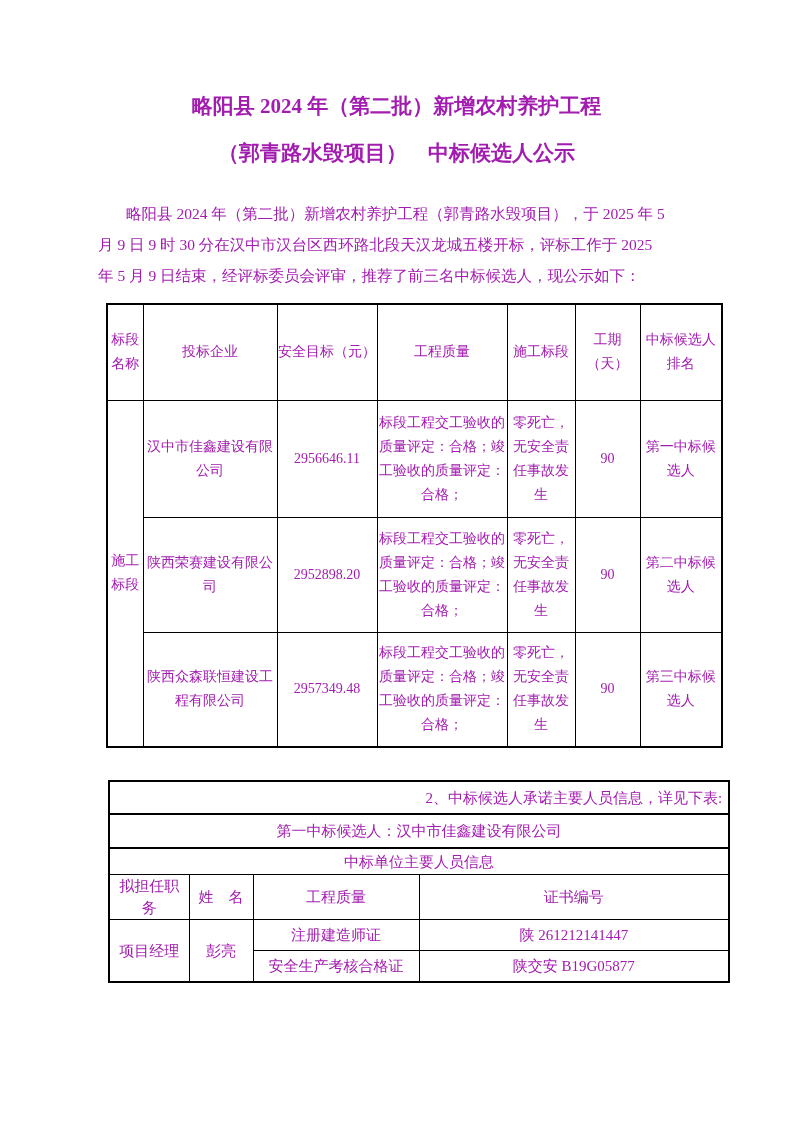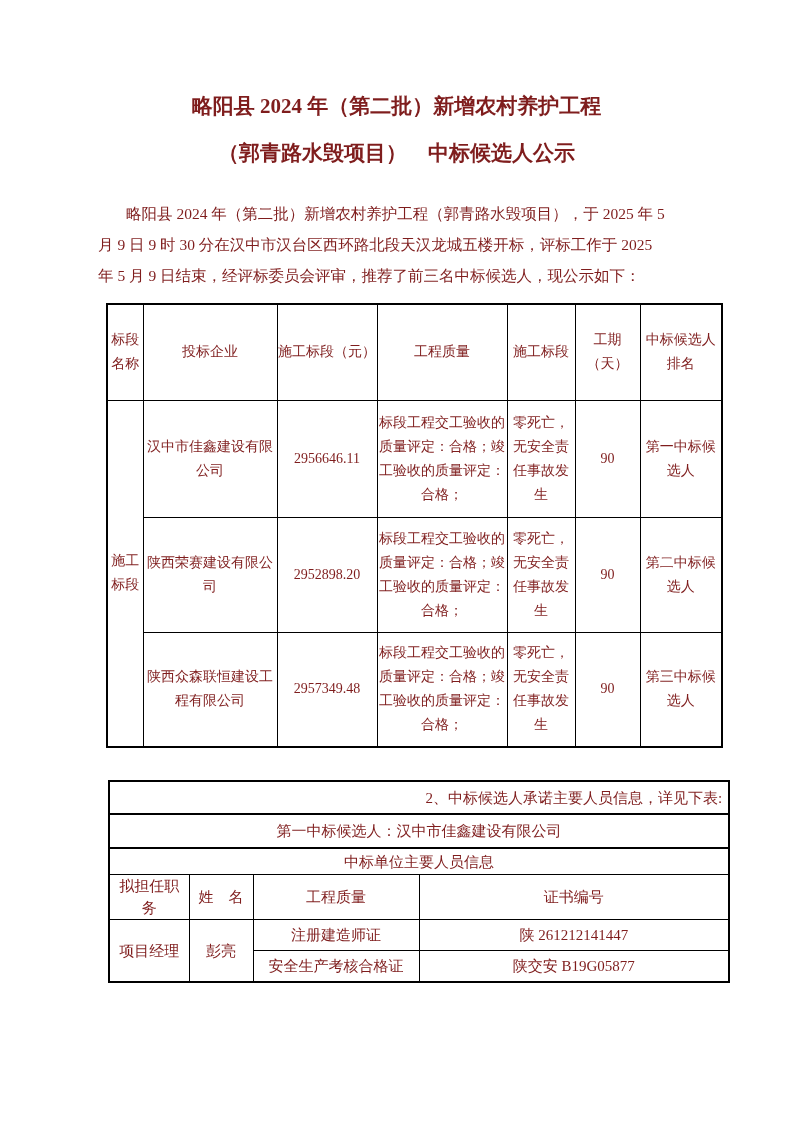--- a/index.html
+++ b/index.html
@@ -1,17 +1,17 @@
 <!DOCTYPE html>
 <html><head>
 <meta charset="utf-8">
 <style>
   html,body{margin:0;padding:0;background:#7a7a7a;}
   .page{
-    width:793px;height:1122px;margin:0 auto;background:#ffffff;color:#7f1d1d;
+    width:793px;height:1122px;margin:0 auto;background:#ffffff;color:#a21caf;
     font-family:"Liberation Serif","DejaVu Serif",serif;
     position:relative;overflow:hidden;
   }
   
   .title{margin:93px 0 0 0;text-align:center;font-size:21px;font-weight:700;line-height:26px;}
   .title .t-line{white-space:nowrap;}
   .title .t2{margin-top:21px;}
   
   .intro{margin:32px 0 0 98px;width:600px;font-size:15.5px;line-height:31px;}
   .intro .line{white-space:nowrap;}
@@ -72,21 +72,21 @@
         <col style="width:100px">
       <col style="width:130px">
         <col style="width:68px">
         <col style="width:65px">
         <col style="width:82px">
     </colgroup>
     <thead>
       <tr class="r-head">
         <th class="v-cell">标段名称</th>
         <th class="h-pad">投标企业</th>
-        <th class="h-pad">施工标段（元）</th>
+        <th class="h-pad">安全目标（元）</th>
         <th class="h-pad">工程质量</th>
         <th class="h-pad">施工标段</th>
         <th class="h-pad">工期（天）</th>
         <th class="h-pad">中标候选人排名</th>
       </tr>
     </thead>
     <tbody>
       <tr class="r1">
         <td class="v-cell" rowspan="3">施工标段</td>
         <td class="c-company">汉中市佳鑫建设有限公司</td>

